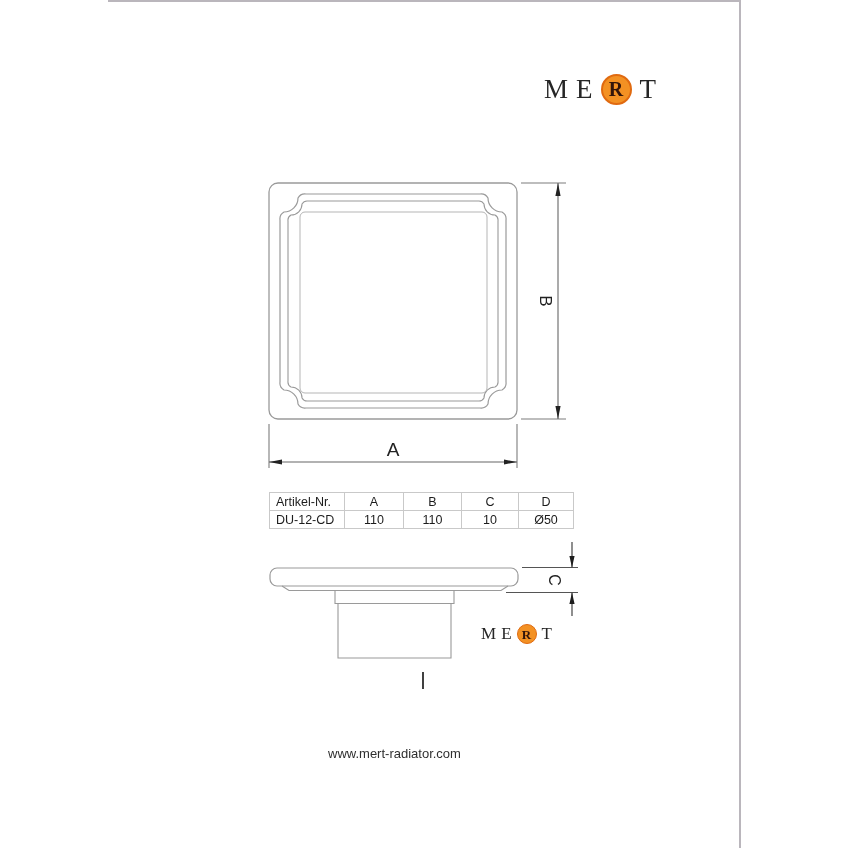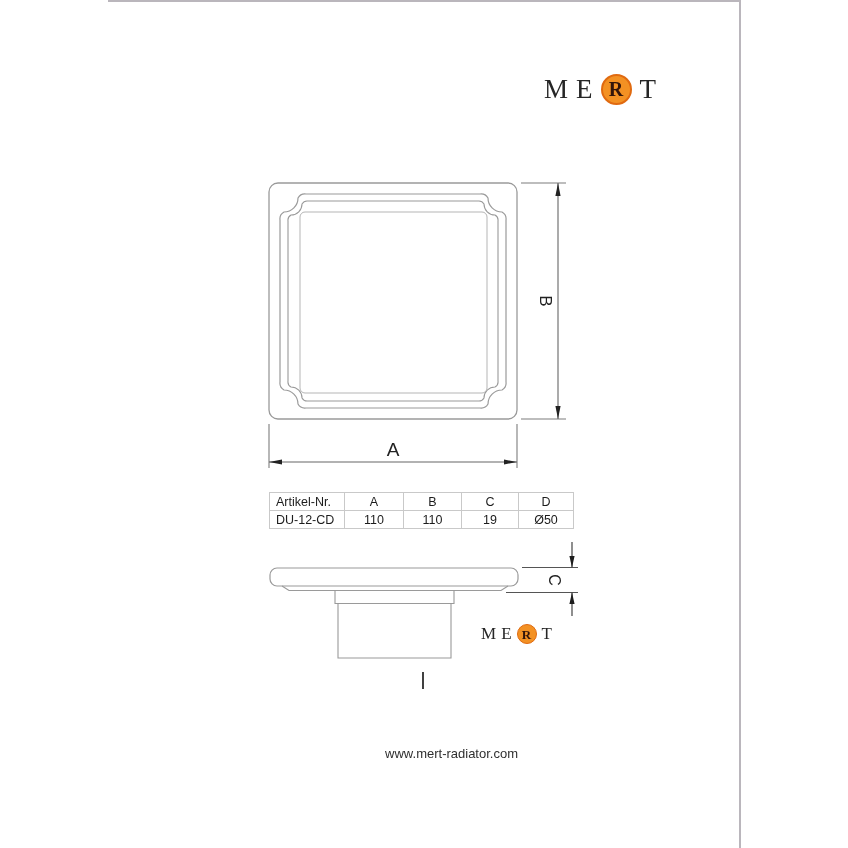--- a/index.html
+++ b/index.html
@@ -28,21 +28,21 @@
     position:absolute; left:269px; top:492px; width:304px;
     border-collapse:collapse; table-layout:fixed;
     font-size:12.5px; color:#1c1c1c;
   }
   table.spec-table td {
     border:1px solid #c9c9c9; height:17px; padding:0 4px;
     text-align:center; white-space:nowrap; overflow:hidden;margin-top:16px;
   }
   table.spec-table td.first { text-align:left; padding-left:6px; }
 
-  .website { position:absolute; left:328px; top:746px; width:190px; text-align:right;
+  .website { position:absolute; left:328px; top:746px; width:190px; text-align:left;
              font-size:13px; color:#2f2f2f; }
 </style>
 </head>
 <body>
 
 <div class="page">
 
   <div class="border-top"></div>
   <div class="border-right"></div>
 
@@ -129,21 +129,21 @@
       <td class="first">Artikel-Nr.</td>
       <td>A</td>
       <td>B</td>
       <td>C</td>
       <td>D</td>
     </tr>
     <tr>
       <td class="first">DU-12-CD</td>
       <td>110</td>
       <td>110</td>
-      <td>19</td>
+      <td>10</td>
       <td>Ø50</td>
     </tr>
   </tbody>
     </table>
 
   <div class="logo logo-small">
     <span>M</span>
     <span>E</span>
     <span class="logo-circle">
       <span>R</span>

